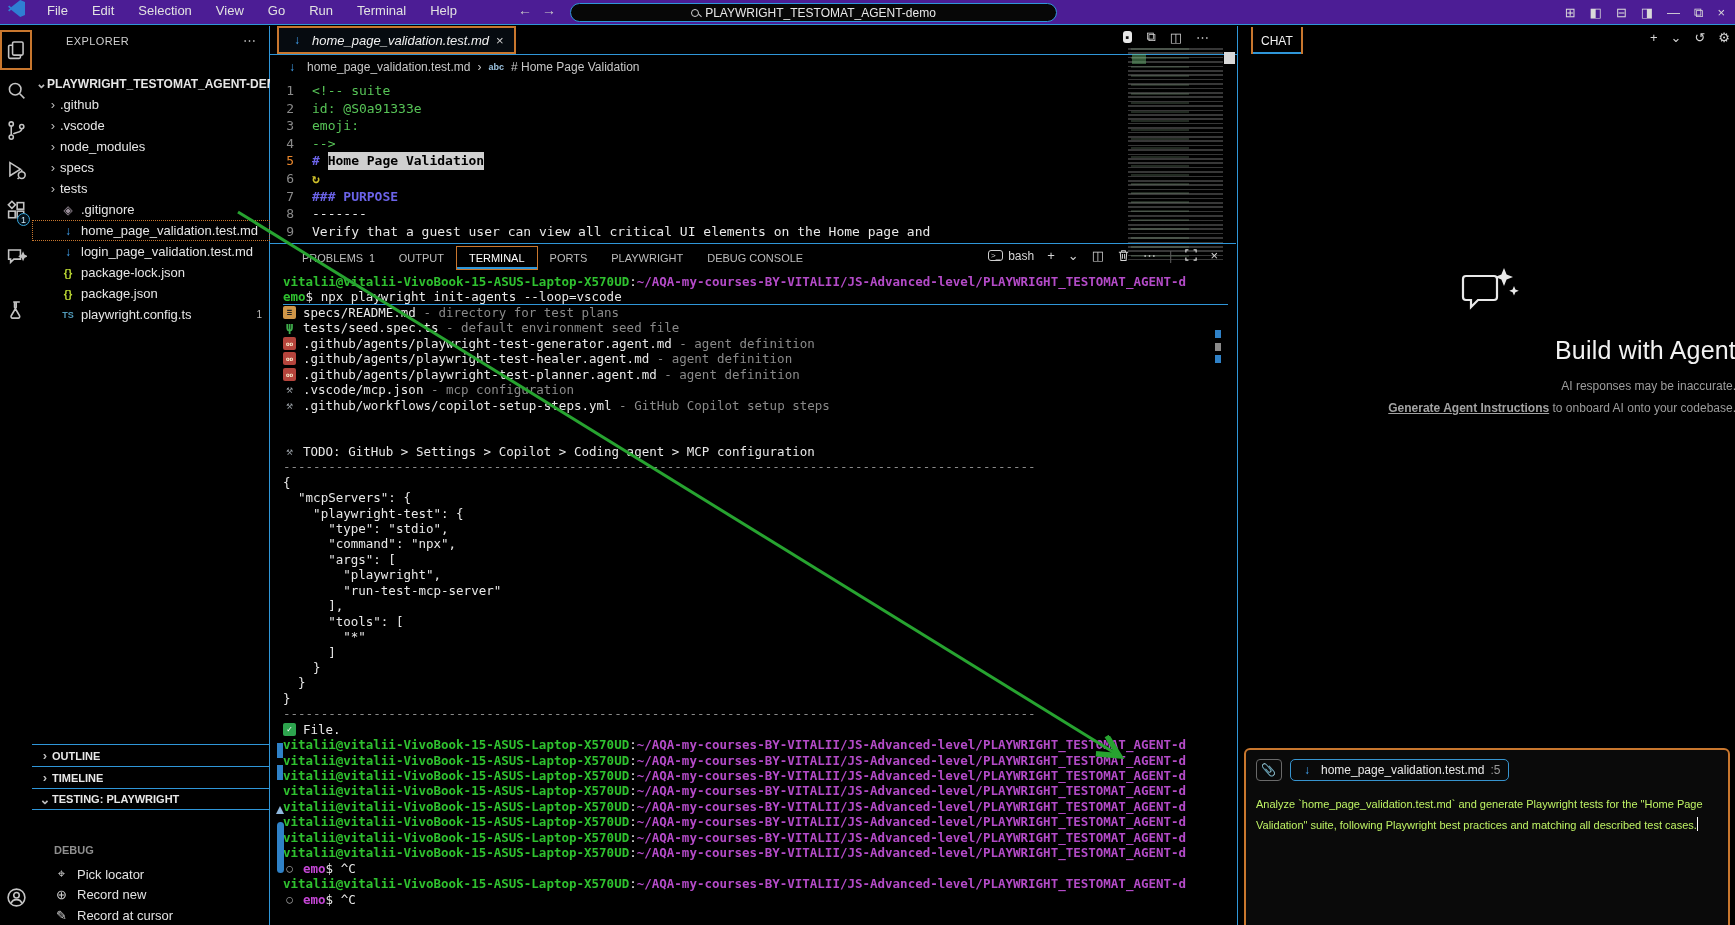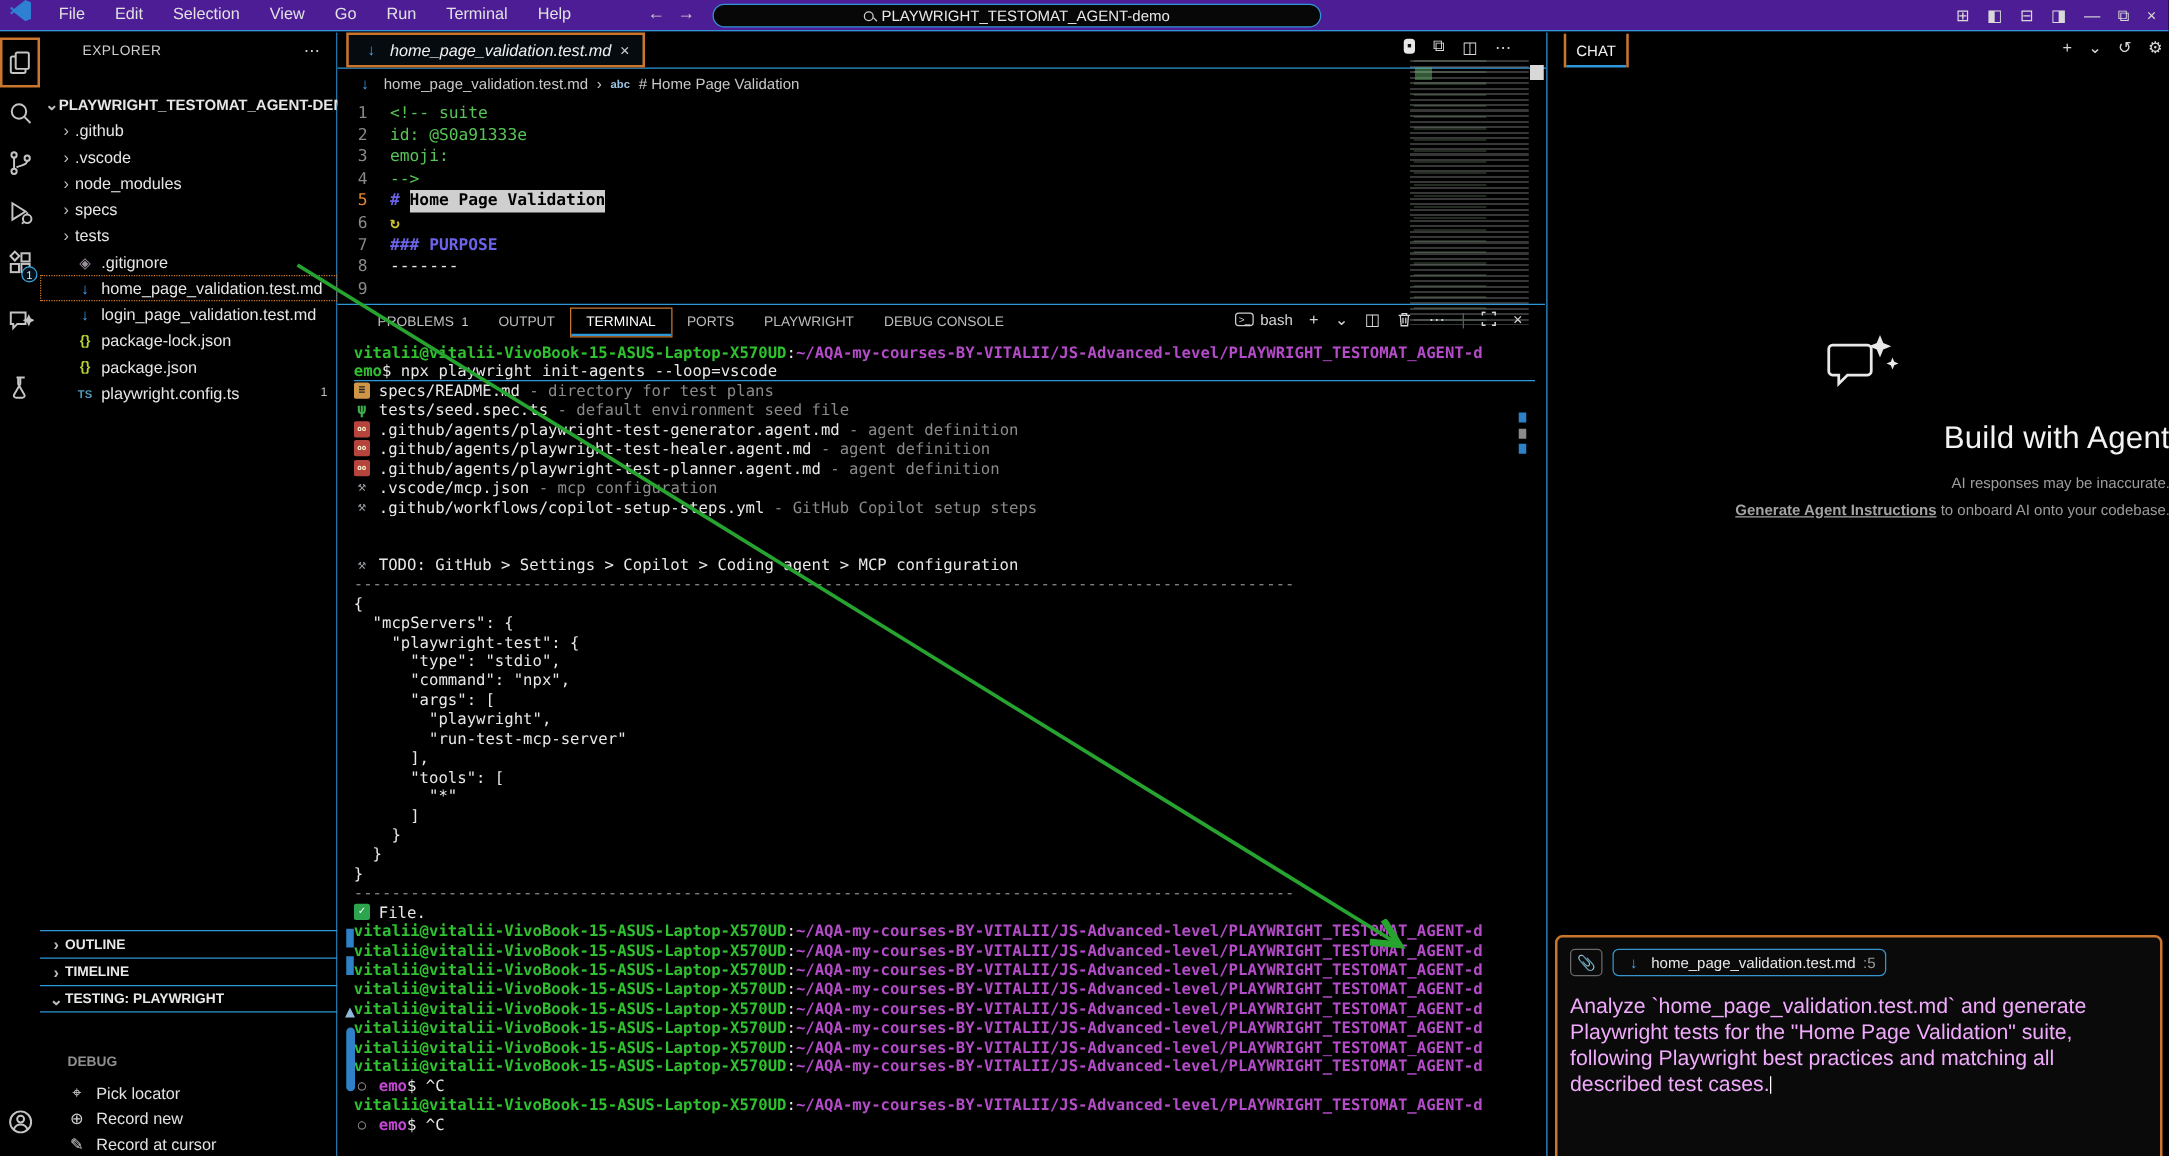--- a/index.html
+++ b/index.html
@@ -147,21 +147,21 @@
 
   #chat-input { position:absolute; left:6px; top:722px; width:486px; height:190px; border:2px solid #c9772e;
     border-radius:6px; background:#0a0a0a; padding:9px 10px; }
   #chip-row { display:flex; gap:8px; align-items:center; }
   #attach-btn { width:26px; height:22px; border:1px solid #6a6a6a; border-radius:4px; display:flex;
     align-items:center; justify-content:center; color:#cfcfcf; font-size:12px; }
   #context-chip { height:22px; border:1px solid #3794cf; border-radius:5px; display:flex; align-items:center;
     gap:6px; padding:0 8px; font-size:12px; color:#e8e8e8; }
   #context-chip .ficon { margin:0; }
   #chip-line { color:#9a9a9a; }
-  #chat-message { margin-top:13px; font-size:17px; line-height:21px; color:#f0abfc; width:462px; }
+  #chat-message { margin-top:13px; font-size:11px; line-height:21px; color:#bef264; width:462px; }
   .caret { display:inline-block; width:1px; height:14px; background:#fff; vertical-align:-2px; }
 
   
   #arrow-svg { position:absolute; left:0; top:0; width:1735px; height:925px; z-index:50; pointer-events:none; }
 </style>
 </head>
 <body>
 
 <div id="stage">
 
@@ -367,21 +367,21 @@
 
     <div id="code">
         <div class="code-line"><span class="lnum">1</span><span class="cmt">&lt;!-- suite</span></div>
         <div class="code-line"><span class="lnum">2</span><span class="cmt">id: @S0a91333e</span></div>
         <div class="code-line"><span class="lnum">3</span><span class="cmt">emoji:</span></div>
         <div class="code-line"><span class="lnum">4</span><span class="cmt">--&gt;</span></div>
         <div class="code-line"><span class="lnum cur">5</span><span class="hd"># </span><span class="sel">Home Page Validation</span></div>
         <div class="code-line"><span class="lnum">6</span><span class="emj">↻</span></div>
         <div class="code-line"><span class="lnum">7</span><span class="hd">### PURPOSE</span></div>
         <div class="code-line"><span class="lnum">8</span><span class="w2">-------</span></div>
-        <div class="code-line"><span class="lnum">9</span></div>
+        <div class="code-line"><span class="lnum">9</span><span class="w2">Verify that a guest user can view all critical UI elements on the Home page and</span></div>
       </div>
     <div id="minimap">
         <div id="minimap-inner"></div>
       </div>
     <div id="editor-scrollthumb"></div>
 
     <div id="terminal">
       <div id="term-tabs">
           <div class="term-tab">
             <span>PROBLEMS</span>

